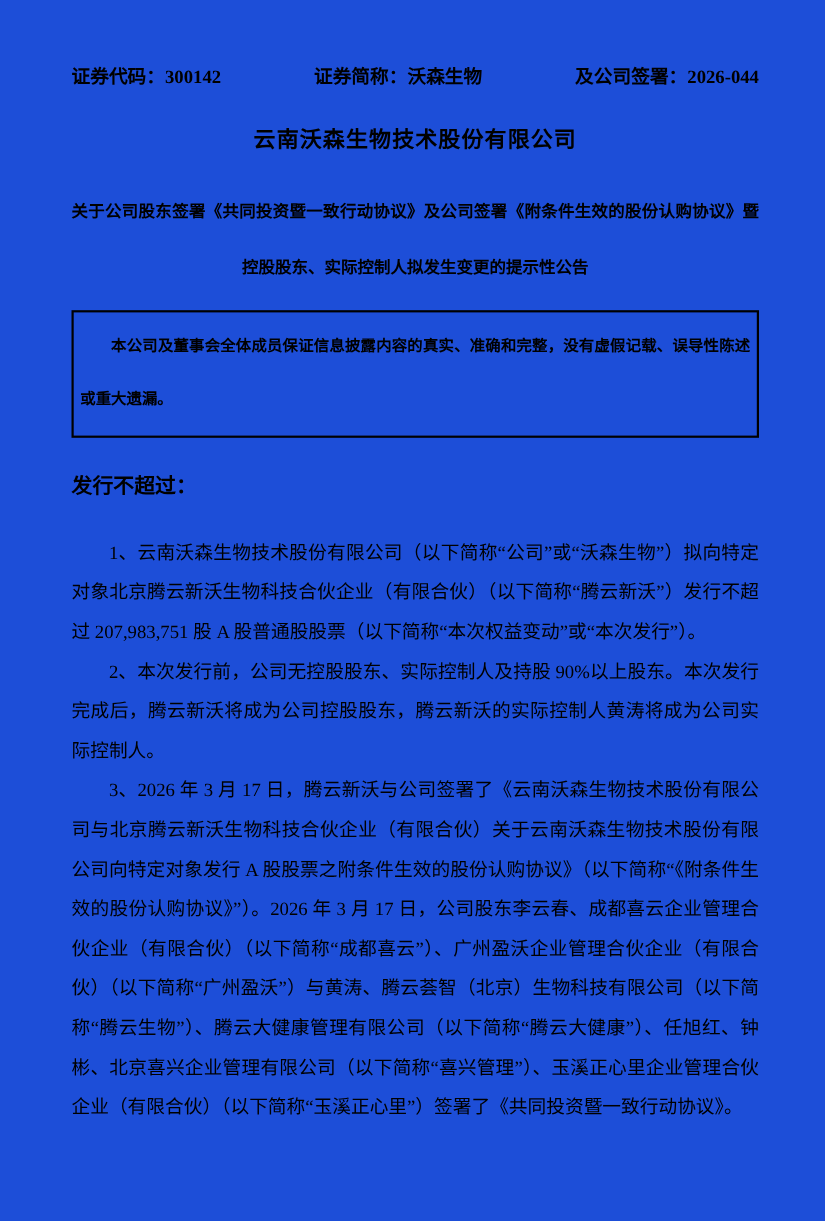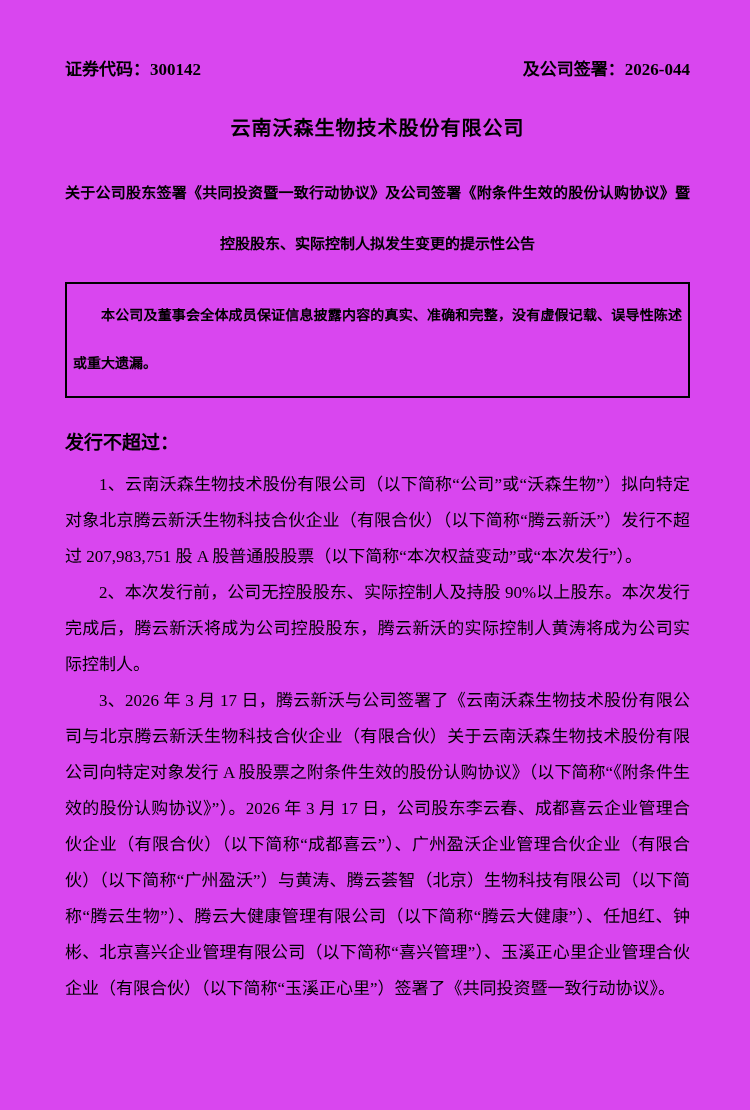--- a/index.html
+++ b/index.html
@@ -1,20 +1,20 @@
 <!DOCTYPE html>
 <html lang="zh-CN"><head>
 <meta charset="utf-8">
 <style>
   html, body { margin: 0; padding: 0; background: #fff; }
   .page {
     width: 750px;
     min-height: 1110px;
     box-sizing: border-box;
-    background: #d946ef;
+    background: #1d4ed8;
     color: #000000;
     padding: 58px 60px 24px 65px;
     font-family: "Liberation Serif", "DejaVu Serif", serif;
   }
   .header-row {
     display: flex;
     justify-content: space-between;
     font-weight: bold;
     font-size: 17px;
     line-height: 24px;
@@ -50,37 +50,38 @@
     text-align: justify;
     text-justify: inter-character;
     text-indent: 2em;
   }
   .important-heading {
     font-weight: bold;
     font-size: 19px;
     line-height: 26px;
     margin-top: 32px;
   }
-  .body-text { margin-top: 11px; }
+  .body-text { margin-top: 29px; }
   .body-text p {
     margin: 0;
     font-size: 17px;
     line-height: 36px;
     text-align: justify;
     text-justify: inter-character;
     text-indent: 2em;
   }
 </style>
 </head>
 <body>
 
 <div class="page">
 
   <div class="header-row">
     <span><span>证券代码：</span><span>300142</span></span>
+    <span><span>证券简称：</span><span>沃森生物</span></span>
     <span><span>及公司签署：</span><span>2026-044</span></span>
   </div>
 
   <div class="company-title">云南沃森生物技术股份有限公司</div>
 
   <div class="announcement-title">关于公司股东签署《共同投资暨一致行动协议》及公司签署《附条件生效的股份认购协议》暨控股股东、实际控制人拟发生变更的提示性公告</div>
 
   <div class="declaration-box">
     <p>本公司及董事会全体成员保证信息披露内容的真实、准确和完整，没有虚假记载、误导性陈述或重大遗漏。</p>
   </div>

